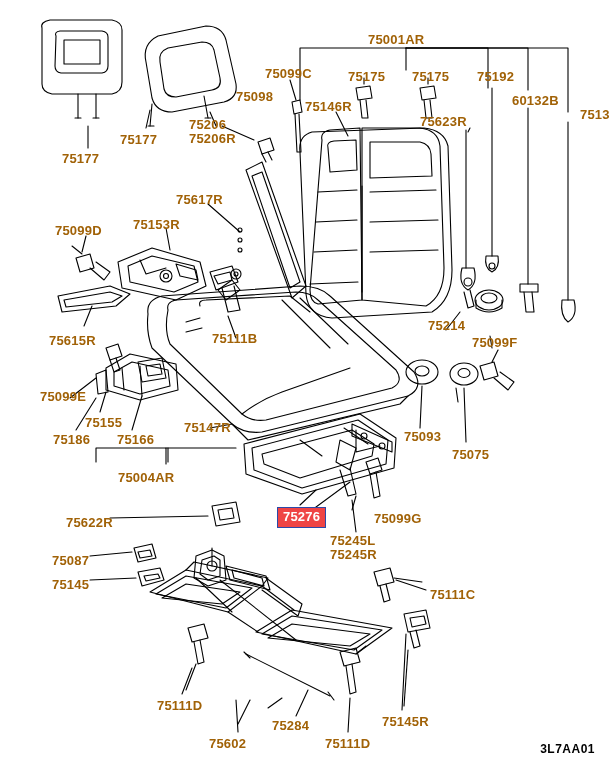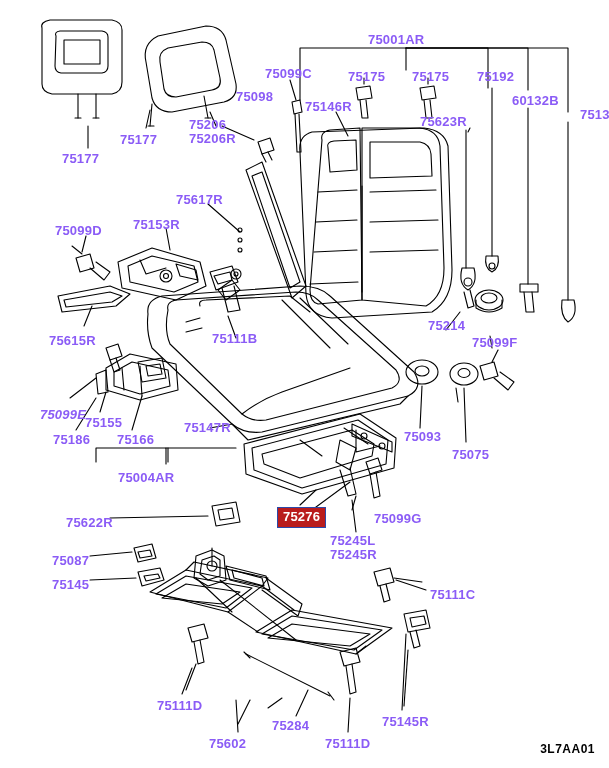--- a/index.html
+++ b/index.html
@@ -25,27 +25,27 @@
     top: 0;
     width: 609px;
     height: 768px;
     pointer-events: none;
   }
   .lbl {
     position: absolute;
     font-family: "Liberation Sans", sans-serif;
     font-size: 13px;
     font-weight: bold;
-    color: #8b5cf6;
+    color: #a16207;
     white-space: nowrap;
     letter-spacing: 0.2px;
     line-height: 14px;
   }
   .lbl.hl {
-    background: #b91c1c;
+    background: #ef4444;
     color: #ffffff;
     padding: 2px 5px 3px 5px;
     border: 1px solid #2c49a8;
   }
   .corner-code {
     position: absolute;
     right: 14px;
     bottom: 12px;
     font-size: 12px;
     font-weight: bold;
@@ -305,21 +305,21 @@
   <div class="lbl" style="left:189px; top:132px;">75206R</div>
   <div class="lbl" style="left:120px; top:133px;">75177</div>
   <div class="lbl" style="left:62px; top:152px;">75177</div>
   <div class="lbl" style="left:176px; top:193px;">75617R</div>
   <div class="lbl" style="left:133px; top:218px;">75153R</div>
   <div class="lbl" style="left:55px; top:224px;">75099D</div>
   <div class="lbl" style="left:212px; top:332px;">75111B</div>
   <div class="lbl" style="left:428px; top:319px;">75214</div>
   <div class="lbl" style="left:472px; top:336px;">75099F</div>
   <div class="lbl" style="left:49px; top:334px;text-align:center;">75615R</div>
-  <div class="lbl" style="left:40px; top:408px;font-style:italic;">75099E</div>
+  <div class="lbl" style="left:40px; top:390px;">75099E</div>
   <div class="lbl" style="left:85px; top:416px;">75155</div>
   <div class="lbl" style="left:53px; top:433px;">75186</div>
   <div class="lbl" style="left:117px; top:433px;">75166</div>
   <div class="lbl" style="left:184px; top:421px;">75147R</div>
   <div class="lbl" style="left:404px; top:430px;">75093</div>
   <div class="lbl" style="left:452px; top:448px;">75075</div>
   <div class="lbl" style="left:118px; top:471px;">75004AR</div>
   <div class="lbl hl" style="left:277px; top:507px;">75276</div>
   <div class="lbl" style="left:374px; top:512px;">75099G</div>
   <div class="lbl" style="left:66px; top:516px;">75622R</div>

